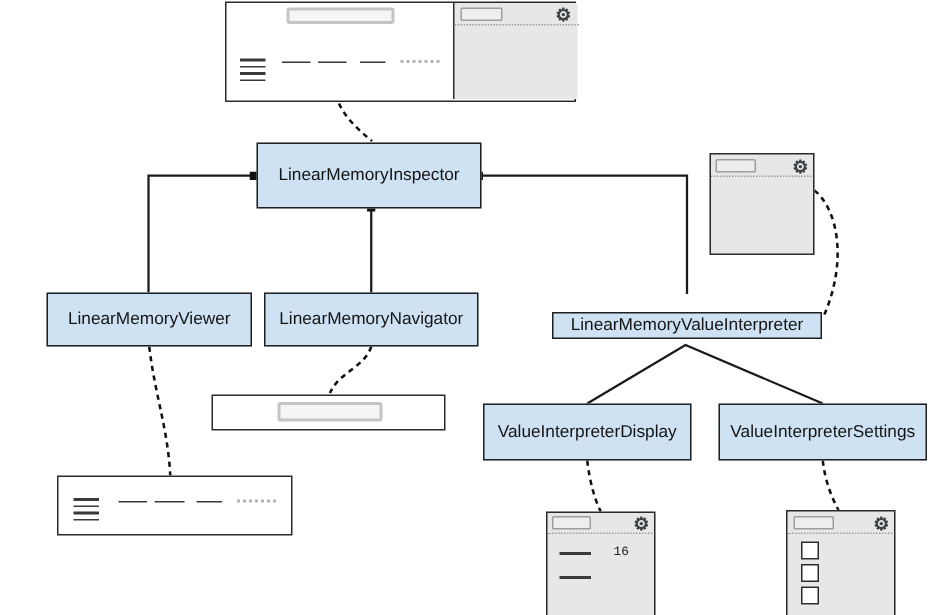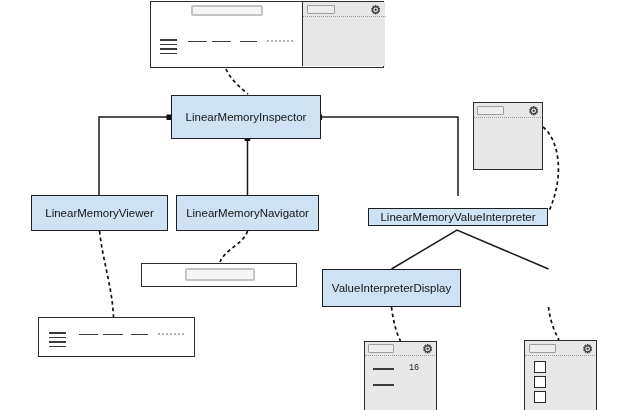--- a/index.html
+++ b/index.html
@@ -95,20 +95,23 @@
   </div>
   <div class="node" style="left:176px;top:195px;width:143px;height:36px;">
     <span>LinearMemoryNavigator</span>
   </div>
   <div class="node" style="left:368px;top:208px;width:180px;height:18px;">
     <span>LinearMemoryValueInterpreter</span>
   </div>
   <div class="node" style="left:322px;top:269px;width:139px;height:38px;">
     <span>ValueInterpreterDisplay</span>
   </div>
+  <div class="node" style="left:479px;top:269px;width:139px;height:38px;">
+    <span>ValueInterpreterSettings</span>
+  </div>
 
   <div class="mock white" style="left:141px;top:263px;width:156px;height:24px;">
     <div class="mock-input" style="left:43px;top:4px;width:70px;height:13px;"></div>
   </div>
 
   <div class="mock white" style="left:38px;top:317px;width:157px;height:40px;">
     <div class="bar" style="left:10px;top:14px;width:17px;"></div>
     <div class="bar" style="left:10px;top:18.5px;width:17px;"></div>
     <div class="bar" style="left:10px;top:23px;width:17px;"></div>
     <div class="bar" style="left:10px;top:27.5px;width:17px;"></div>

